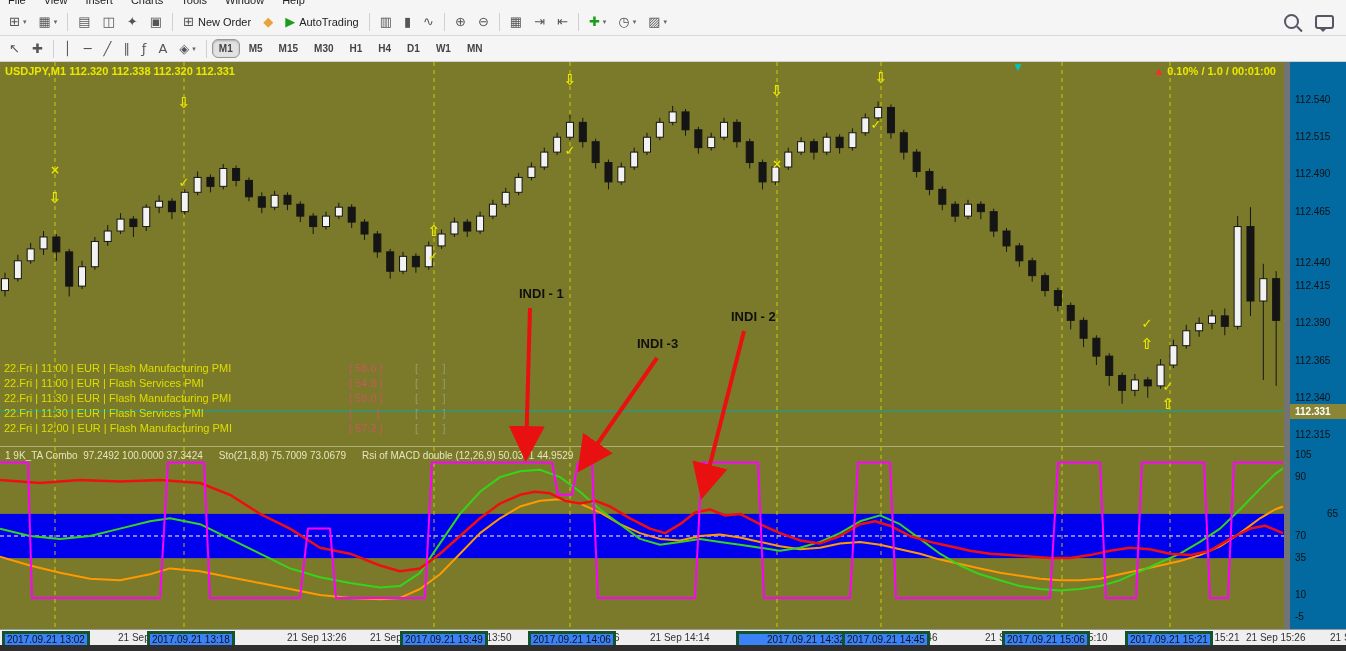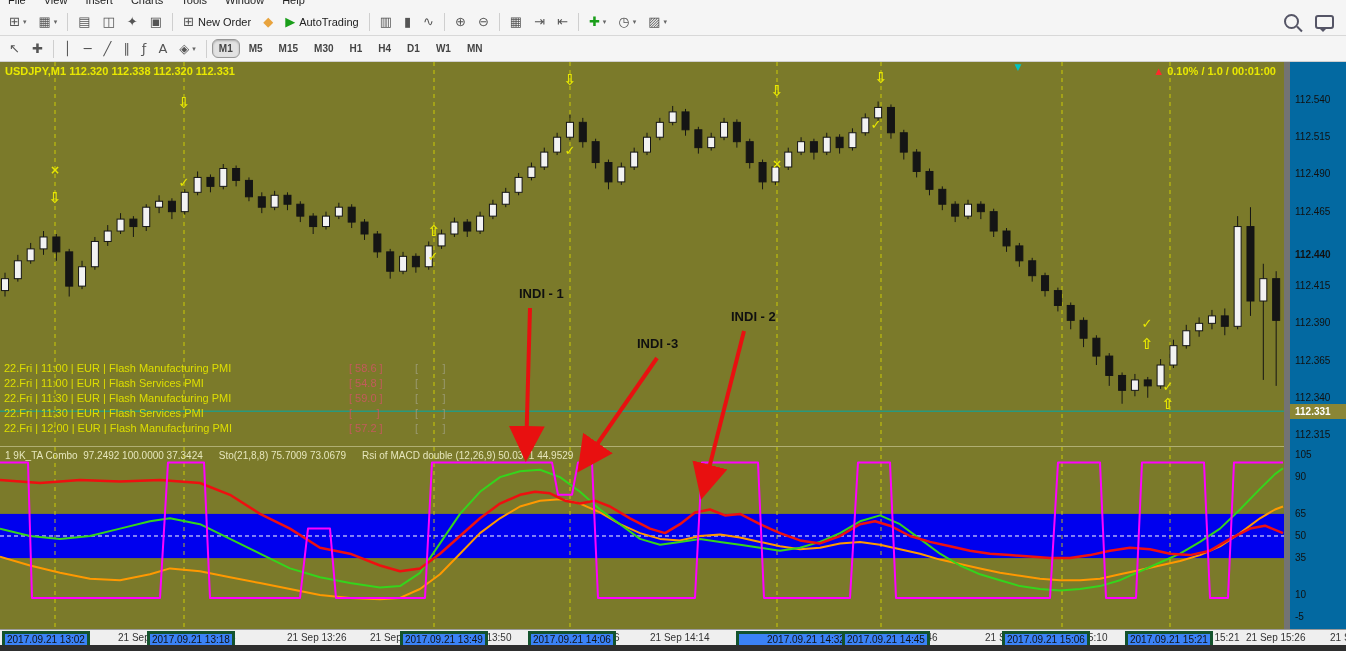--- a/index.html
+++ b/index.html
@@ -461,30 +461,30 @@
     <div class="indi-label" style="left: 519px; top: 224px;">INDI - 1</div>
     <div class="indi-label" style="left: 637px; top: 274px;">INDI -3</div>
     <div class="indi-label" style="left: 731px; top: 247px;">INDI - 2</div>
   </div>
 
 <div class="price-scale">
     <div class="pl" style="top: 32px;">112.540</div>
     <div class="pl" style="top: 69.2225px;">112.515</div>
     <div class="pl" style="top: 106.445px;">112.490</div>
     <div class="pl" style="top: 143.667px;">112.465</div>
-    <div class="pl" style="top: 187px; font-weight: bold;">112.440</div>
+    <div class="pl" style="top: 195px;">112.440</div>
     <div class="pl" style="top: 218.113px;">112.415</div>
     <div class="pl" style="top: 255.335px;">112.390</div>
     <div class="pl" style="top: 292.558px;">112.365</div>
     <div class="pl" style="top: 329.78px;">112.340</div>
     <div class="pl" style="top: 367.002px;">112.315</div>
     <div class="pl" style="top: 387px;">105</div>
     <div class="pl" style="top: 409.091px;">90</div>
-    <div class="pl" style="top: 445.908px;">65</div>
-    <div class="pl" style="top: 467.998px;">50</div>
+    <div class="pl" style="top: 445.908px; margin-left: 32px;">65</div>
+    <div class="pl" style="top: 467.998px;">70</div>
     <div class="pl" style="top: 490.089px;">35</div>
     <div class="pl" style="top: 526.907px;">10</div>
     <div class="pl" style="top: 548.997px;">-5</div>
     <div class="badge" style="top: 342.18px;">112.331</div>
   </div>
 <div class="time-axis">
     <div class="tl" style="left: 22px;">21 Sep 13:02</div>
     <div class="tl" style="left: 118px;">21 Sep 13:10</div>
     <div class="tl" style="left: 176px;">21 Sep 13:18</div>
     <div class="tl" style="left: 287px;">21 Sep 13:26</div>

